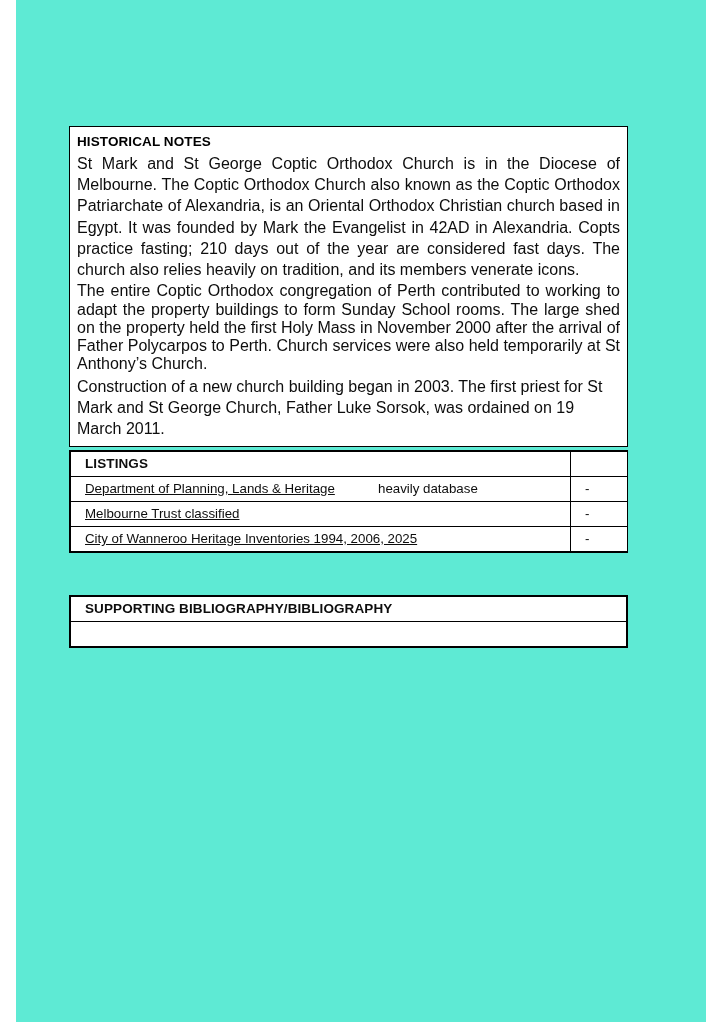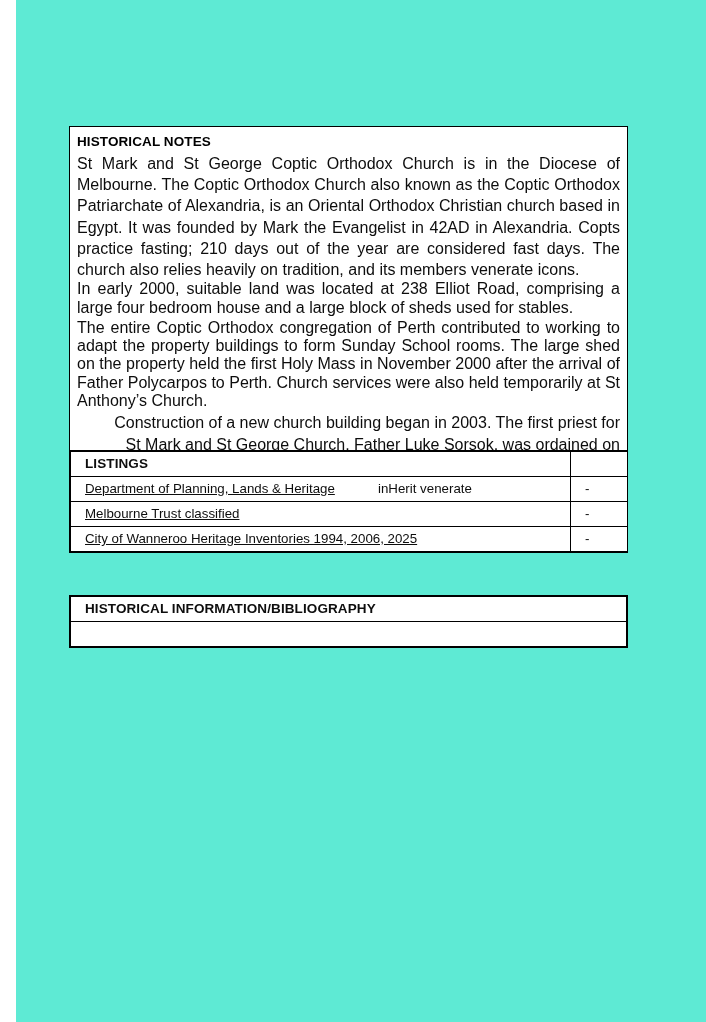--- a/index.html
+++ b/index.html
@@ -50,21 +50,21 @@
   }
   .note-para {
     font-size: 16px;
     margin: 0;
     text-align: justify;
     color: #0d0d0d;
   }
   .note-para.loose  { line-height: 21.2px; }
   .note-para.tight  { line-height: 18.3px; }
   .note-para.gap    { margin-top: 2px; }
-  .note-para.last   { text-align: right; margin-left: 32px; }
+  .note-para.last   { text-align: left; }
 
   
   #listings-section {
     top: 450px;
     width: 559px;
     padding: 0;
   }
   table.grid {
     border-collapse: collapse;
     width: 100%;
@@ -116,41 +116,40 @@
   }
 </style>
 </head>
 <body>
 
 <div class="page">
 
   <div class="section" id="historical-notes-section">
     <div class="section-heading">HISTORICAL NOTES</div>
     <p class="note-para loose">St Mark and St George Coptic Orthodox Church is in the Diocese of Melbourne. The Coptic Orthodox Church also known as the Coptic Orthodox Patriarchate of Alexandria, is an Oriental Orthodox Christian church based in Egypt.  It was founded by Mark the Evangelist in 42AD in Alexandria.  Copts practice fasting; 210 days out of the year are considered fast days. The church also relies heavily on tradition, and its members venerate icons.</p>
-    <p class="note-para tight">In early 2000, suitable land was located at 238 Elliot Road, comprising a large four bedroom house and a large block of sheds used for stables.</p>
     <p class="note-para tight gap">The entire Coptic Orthodox congregation of Perth contributed to working to adapt the property buildings to form Sunday School rooms. The large shed on the property held the first Holy Mass in November 2000 after the arrival of Father Polycarpos to Perth. Church services were also held temporarily at St Anthony’s Church.</p>
     <p class="note-para loose last gap">Construction of a new church building began in 2003. The first priest for St Mark and St George Church, Father Luke Sorsok, was ordained on 19 March 2011.</p>
   </div>
 
   <div class="section" id="listings-section">
     <table class="grid">
       <colgroup>
           <col class="main">
           <col class="flag">
         </colgroup>
       <tbody>
         <tr>
           <td class="head">LISTINGS</td>
           <td></td>
         </tr>
 
         <tr>
           <td>
             <span class="listing-row-inner">
-              <span class="listing-agency">Department of Planning, Lands &amp; Heritage</span><span class="listing-detail">inHerit venerate</span>
+              <span class="listing-agency">Department of Planning, Lands &amp; Heritage</span><span class="listing-detail">heavily database</span>
             </span>
           </td>
           <td>-</td>
         </tr>
 
 
         <tr>
           <td>
             <span class="listing-row-inner">
               <span class="listing-agency">Melbourne Trust classified</span><span class="listing-detail"></span>
@@ -168,21 +167,21 @@
           <td>-</td>
         </tr>
       </tbody>
     </table>
   </div>
 
   <div class="section" id="supporting-section">
     <table class="grid">
       <tbody>
         <tr>
-          <td class="head">HISTORICAL INFORMATION/BIBLIOGRAPHY</td>
+          <td class="head">SUPPORTING BIBLIOGRAPHY/BIBLIOGRAPHY</td>
         </tr>
         <tr>
           <td class="tall-empty"></td>
         </tr>
       </tbody>
     </table>
   </div>
 
 </div>
 

